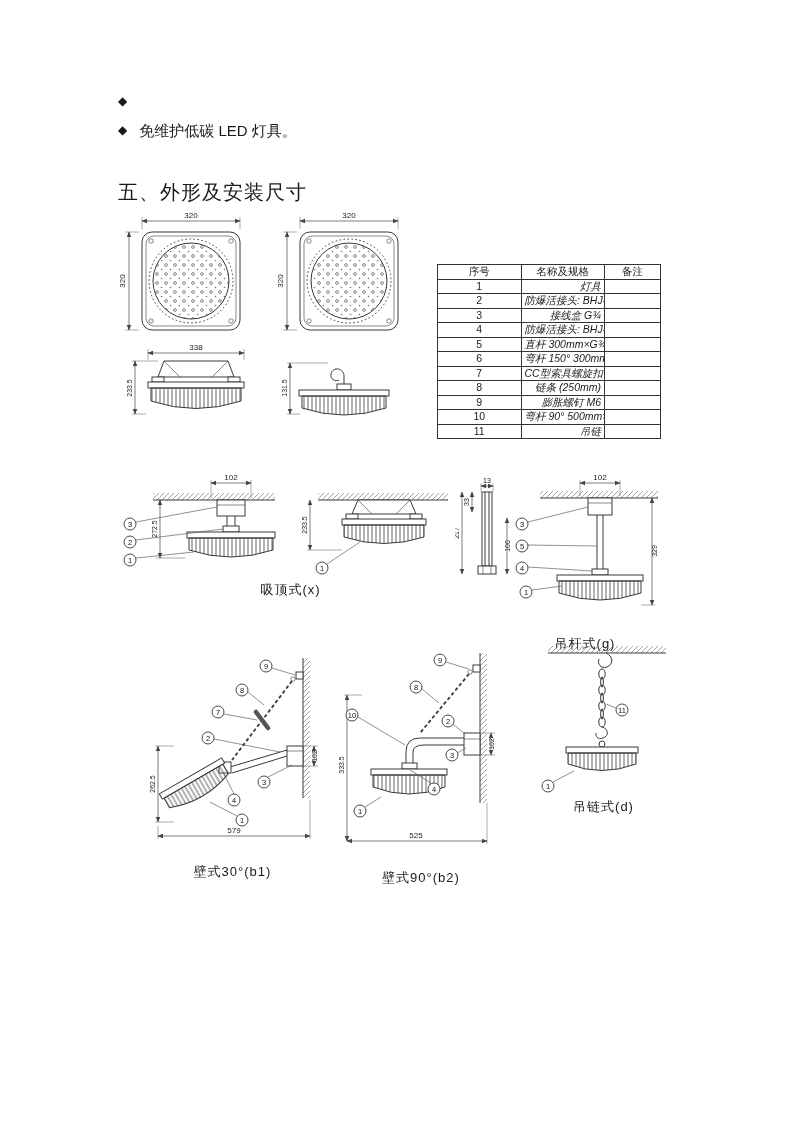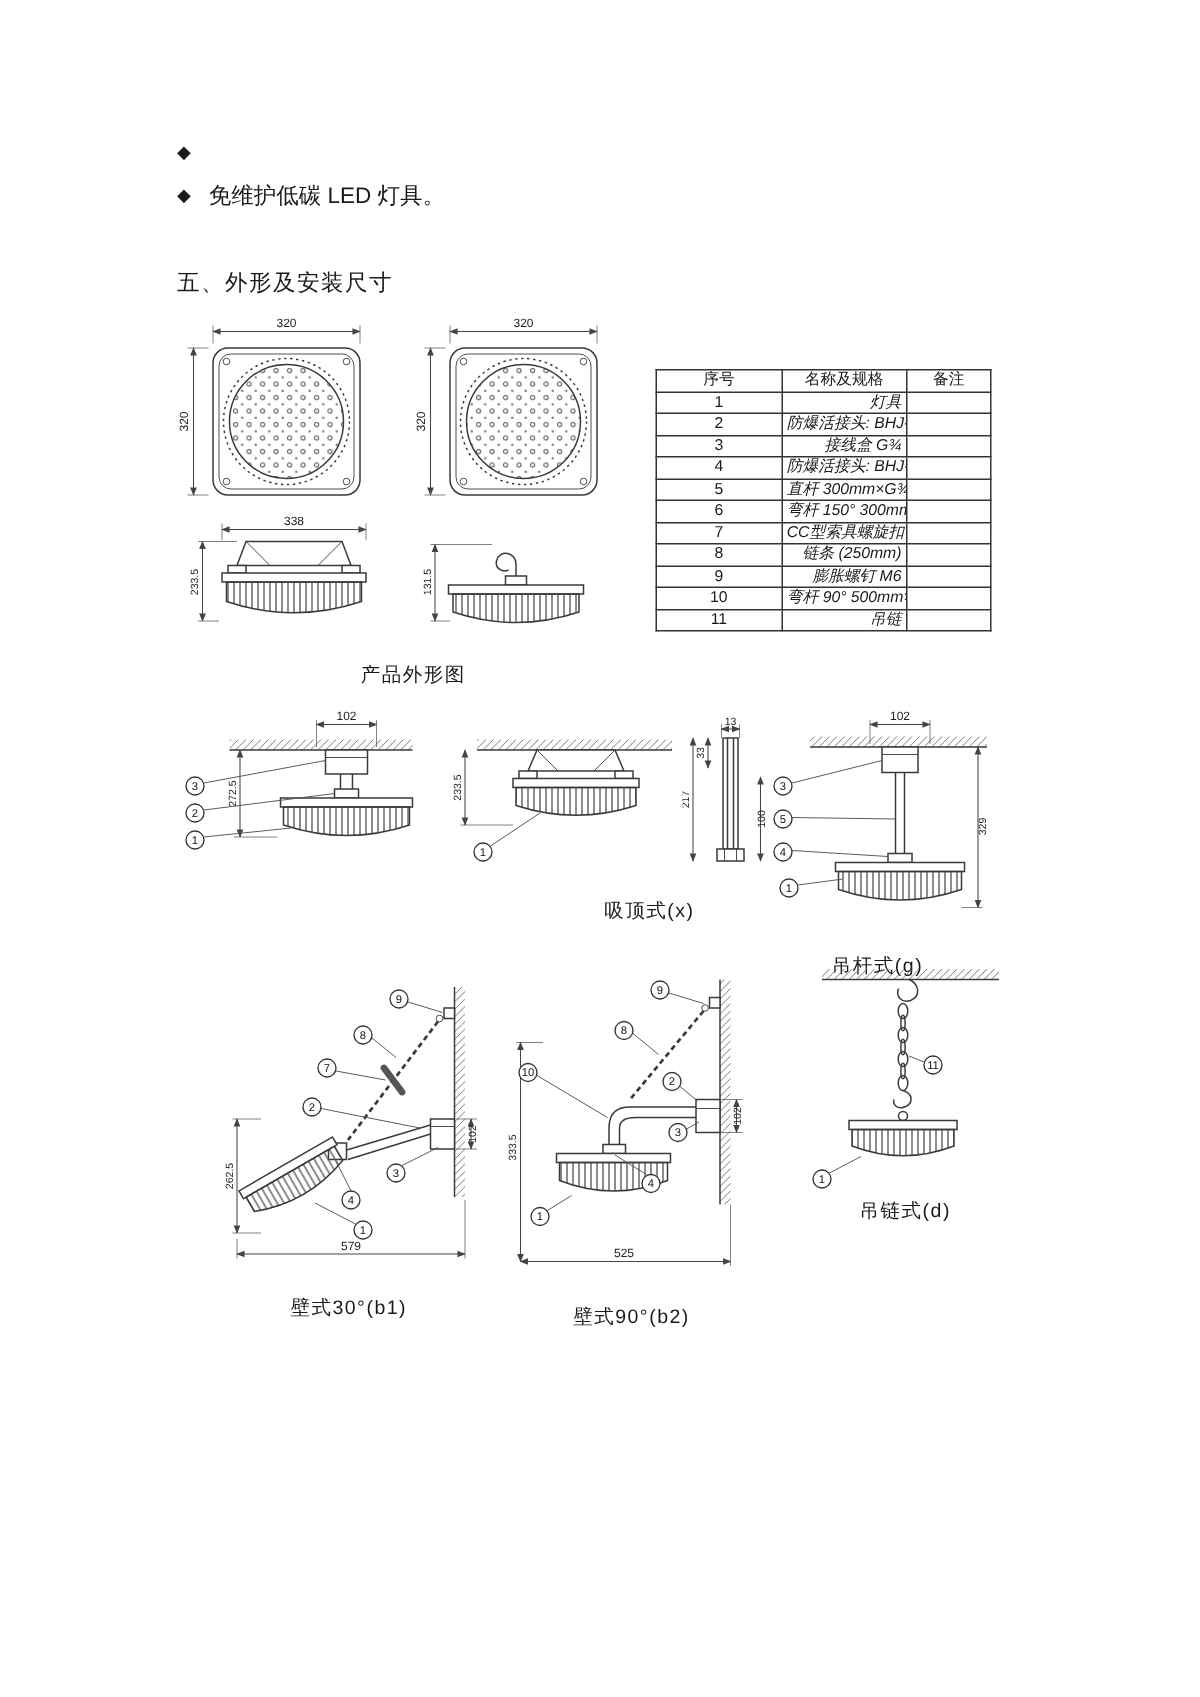--- a/index.html
+++ b/index.html
@@ -3,21 +3,21 @@
 <meta charset="utf-8">
 <style>
   * { margin:0; padding:0; box-sizing:border-box; }
   html,body { background:#ffffff; }
   body { font-family:"Liberation Sans", sans-serif; color:#1a1a1a; }
   .page { position:relative; width:800px; height:1131px; background:#fff; overflow:hidden; }
   .abs { position:absolute; }
 
   .bullet { display:flex; gap:12px; font-size:15px; line-height:1.15; margin-bottom:13px; }
   .bmark { font-size:12px; margin-top:2px; }
-  .section-title { font-size:15px; letter-spacing:1px; }
+  .section-title { font-size:20px; letter-spacing:1px; }
   .caption { font-size:13px; text-align:center; letter-spacing:1px; }
 
   table.parts { border-collapse:collapse; font-size:10.5px; table-layout:fixed; }
   table.parts th, table.parts td { border:1px solid #333; padding:0 3px; height:14.5px; line-height:1.05; font-weight:normal; overflow:hidden; white-space:nowrap; }
   table.parts th { text-align:center; }
   td.cnum { text-align:center; width:26px; }
   td.cname { width:141px; text-align:right;font-style:italic; }
   td.cnote, th.cnote { width:56px; }
 
   svg { display:block; }
@@ -146,23 +146,22 @@
       <rect class="lnf" x="181" y="182" width="90" height="6"></rect>
       <path class="finfill" d="M184,188 h84 v12 q-42,14 -84,0 z"></path>
       <g>
         <line class="ext" x1="182" y1="206" x2="169" y2="206"></line>
         <line class="ext" x1="210" y1="155" x2="169" y2="155"></line>
         <line class="dimline" x1="172" y1="155" x2="172" y2="206"></line>
         <text class="dim7" x="169" y="180" transform="rotate(-90 169 180)">131.5</text>
       </g>
     </g>
   </svg>
-  <div class="abs caption" style="left:118px; top:441px; width:315px;">产品外形图</div>
-
-  <table class="parts abs" style="left:437px; top:246px; width:224px;">
+
+  <table class="parts abs" style="left:437px; top:264px; width:224px;">
     <tbody>
         <tr>
       <th class="cnum">序号</th>
       <th class="cname">名称及规格</th>
       <th class="cnote">备注</th>
     </tr>
     <tr>
           <td class="cnum">1</td>
           <td class="cname">灯具</td>
           <td class="cnote"></td>
@@ -273,21 +272,21 @@
         <line class="dimline" x1="192" y1="26" x2="192" y2="76"></line>
         <text class="dim7" x="189" y="51" transform="rotate(-90 189 51)">233.5</text>
       </g>
       <g>
         <line class="leader" x1="209" y1="90" x2="242" y2="68"></line>
         <circle class="co" cx="204" cy="94" r="6"></circle>
         <text class="cot" x="204" y="96.5">1</text>
       </g>
     </g>
   </svg>
-  <div class="abs caption" style="left:118px; top:598px; width:345px;text-align:right;">吸顶式(x)</div>
+  <div class="abs caption" style="left:118px; top:581px; width:345px;">吸顶式(x)</div>
 
   <svg class="abs" style="left:455px; top:478px;" width="62" height="112" viewBox="0 0 62 112">
     <g>
       <g>
         <line class="ext" x1="26" y1="14" x2="26" y2="5"></line>
         <line class="ext" x1="38" y1="14" x2="38" y2="5"></line>
         <line class="dimline" x1="26" y1="8" x2="38" y2="8"></line>
         <text class="dim7" x="32" y="5">13</text>
       </g>
       <rect class="lnf" x="27" y="14" width="10" height="74"></rect>

